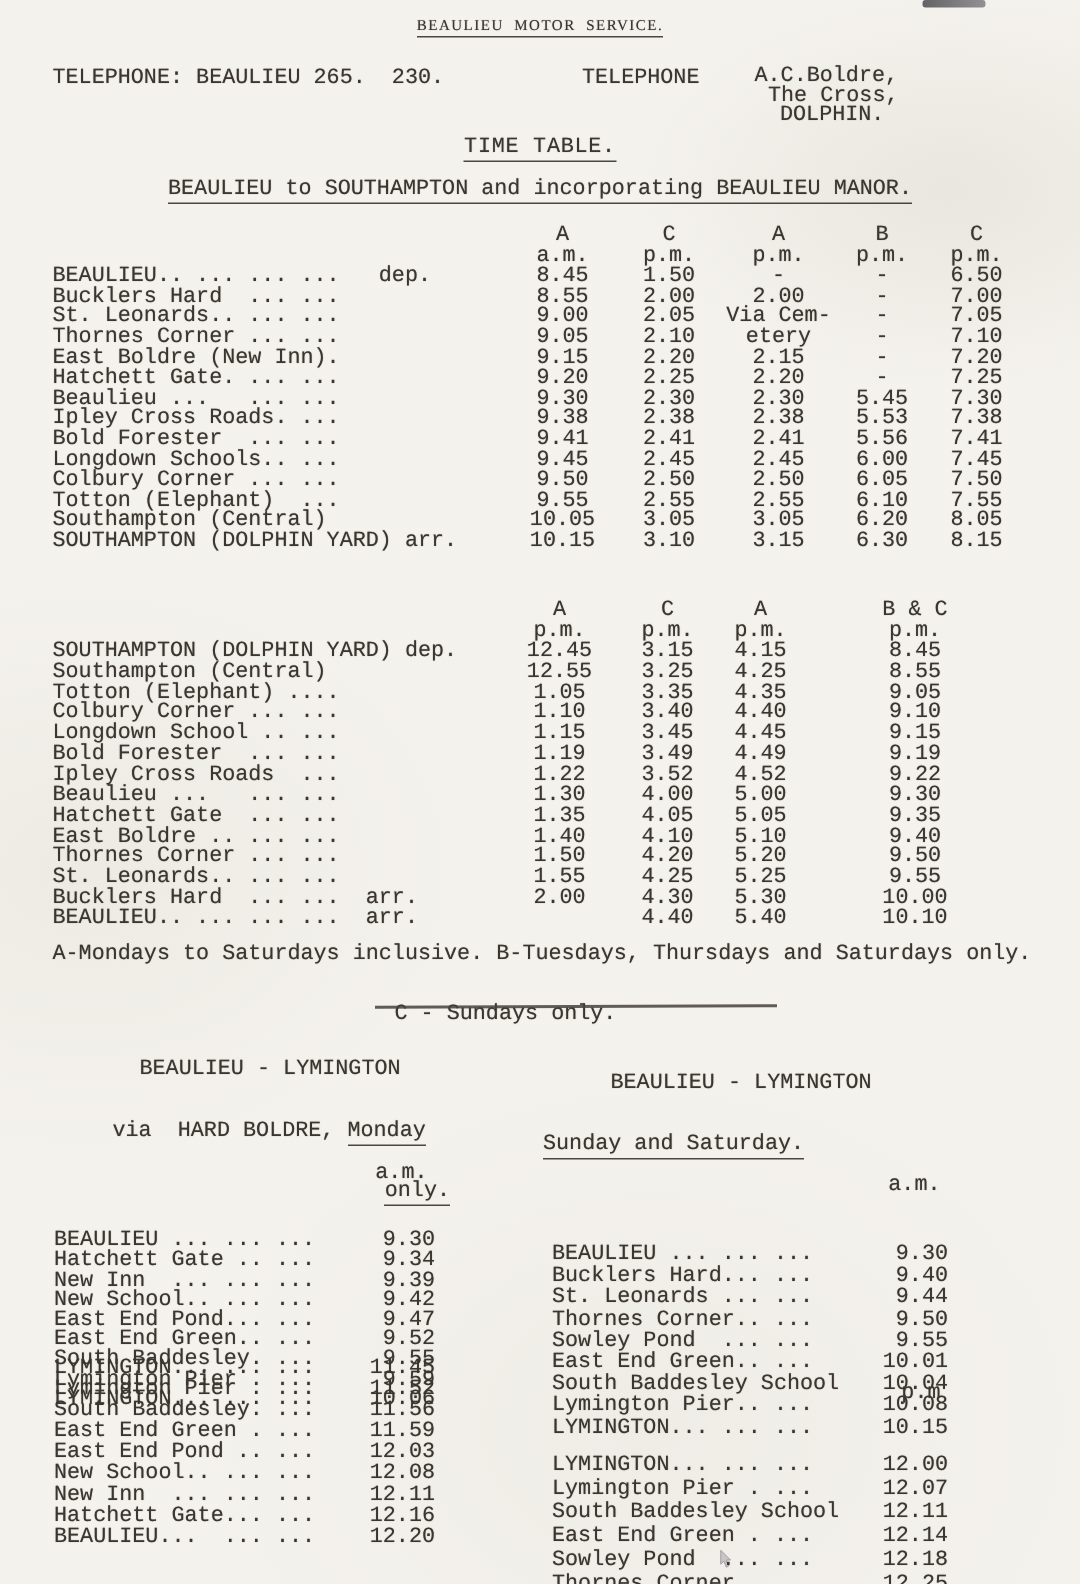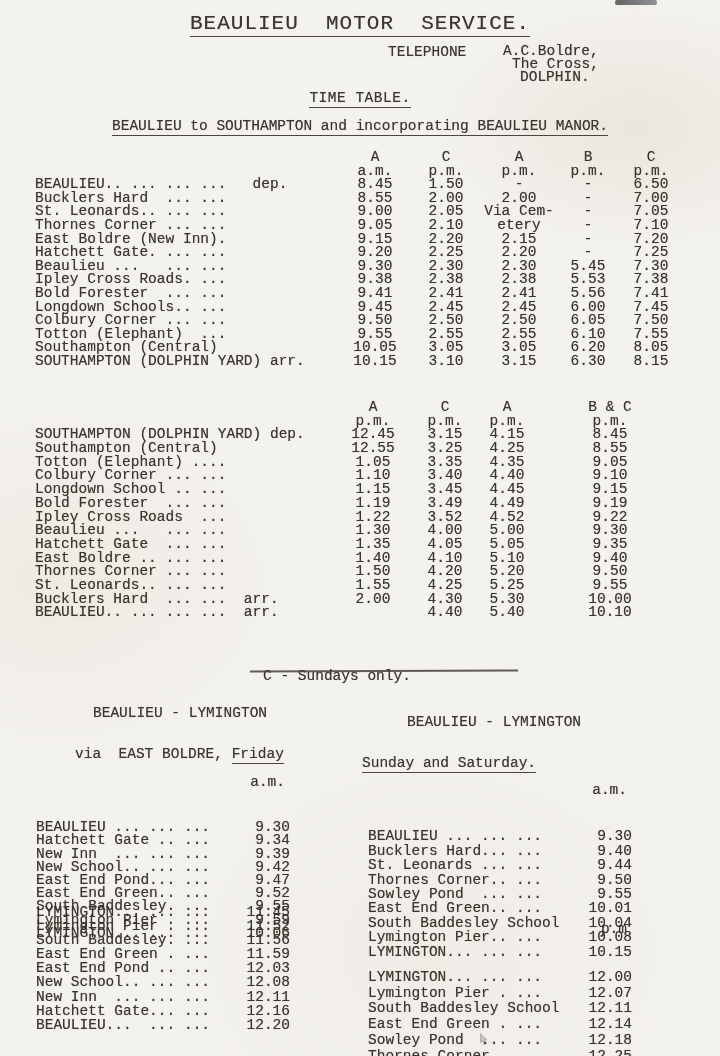--- a/index.html
+++ b/index.html
@@ -11,21 +11,21 @@
       radial-gradient(ellipse 420px 320px at 8% 55%, rgba(226,221,211,.35), transparent 60%),
       radial-gradient(ellipse 500px 400px at 60% 90%, rgba(228,224,215,.30), transparent 60%),
       #f4f2ed;
     font-family:"Liberation Mono","DejaVu Sans Mono",monospace;
     font-size:14.5px;color:#3a362f;white-space:pre;
     text-shadow:0 0 .7px rgba(58,54,47,.55);
   }
   .abs{position:absolute;}
   .center{left:0;width:720px;text-align:center;}
   .u{border-bottom:1.4px solid #4a463f;padding-bottom:1px;}
-  .doc-title{top:12px;font-size:21px;letter-spacing:1px;}
+  .doc-title{top:12px;font-size:10px;letter-spacing:1px;font-family:Liberation Serif, serif;}
   .tt-heading{top:90px;font-size:14.5px;letter-spacing:.5px;text-align:center;}
   .route-heading{top:118px;font-size:14.5px;text-align:center;}
   
   .main-table{position:absolute;left:35px;}
   .trow{display:grid;}
   .m1{top:151px;}
   .m1 .trow{grid-template-columns:305px 70px 72px 74px 64px 62px;height:13.6px;line-height:13.6px;}
   .m2{top:401px;}
   .m2 .trow{grid-template-columns:305px 66px 78px 46px 160px;height:13.7px;line-height:13.7px;}
   .main-table .tcell{text-align:center;}
@@ -66,42 +66,45 @@
 <div class="page">
 
   
   <div class="abs smudge"></div>
   <svg class="abs cursor-artifact" viewBox="0 0 10 13">
     <path d="M1.5,0.5 L8,7 L5,7 L6.8,11 L5.2,11.8 L3.6,7.8 L1.5,9.8 Z" fill="#b9b8ba" stroke="#7d7c80" stroke-width="0.6"></path>
   </svg>
 
   
   <div class="abs center doc-title"><span class="u">BEAULIEU  MOTOR  SERVICE.</span></div>
+  <div class="abs" style="left:35px;top:44px;">TELEPHONE: BEAULIEU 265.  230.</div>
   <div class="abs" style="left:388px;top:44px;">TELEPHONE</div>
   <div class="abs" style="left:503px;top:43px;">A.C.Boldre,</div>
   <div class="abs" style="left:512px;top:56px;">The Cross,</div>
   <div class="abs" style="left:520px;top:69px;">DOLPHIN.</div>
   <div class="abs center tt-heading"><span class="u">TIME TABLE.</span></div>
   <div class="abs center route-heading"><span class="u">BEAULIEU to SOUTHAMPTON and incorporating BEAULIEU MANOR.</span></div>
 
   
   <div class="main-table m1"><div class="trow hdr"><span class="stop"></span><span class="tcell">A</span><span class="tcell">C</span><span class="tcell">A</span><span class="tcell">B</span><span class="tcell">C</span></div><div class="trow hdr"><span class="stop"></span><span class="tcell">a.m.</span><span class="tcell">p.m.</span><span class="tcell">p.m.</span><span class="tcell">p.m.</span><span class="tcell">p.m.</span></div><div class="trow"><span class="stop">BEAULIEU.. ... ... ...   dep.</span><span class="tcell">8.45</span><span class="tcell">1.50</span><span class="tcell">-</span><span class="tcell">-</span><span class="tcell">6.50</span></div><div class="trow"><span class="stop">Bucklers Hard  ... ...</span><span class="tcell">8.55</span><span class="tcell">2.00</span><span class="tcell">2.00</span><span class="tcell">-</span><span class="tcell">7.00</span></div><div class="trow"><span class="stop">St. Leonards.. ... ...</span><span class="tcell">9.00</span><span class="tcell">2.05</span><span class="tcell">Via Cem-</span><span class="tcell">-</span><span class="tcell">7.05</span></div><div class="trow"><span class="stop">Thornes Corner ... ...</span><span class="tcell">9.05</span><span class="tcell">2.10</span><span class="tcell">etery</span><span class="tcell">-</span><span class="tcell">7.10</span></div><div class="trow"><span class="stop">East Boldre (New Inn).</span><span class="tcell">9.15</span><span class="tcell">2.20</span><span class="tcell">2.15</span><span class="tcell">-</span><span class="tcell">7.20</span></div><div class="trow"><span class="stop">Hatchett Gate. ... ...</span><span class="tcell">9.20</span><span class="tcell">2.25</span><span class="tcell">2.20</span><span class="tcell">-</span><span class="tcell">7.25</span></div><div class="trow"><span class="stop">Beaulieu ...   ... ...</span><span class="tcell">9.30</span><span class="tcell">2.30</span><span class="tcell">2.30</span><span class="tcell">5.45</span><span class="tcell">7.30</span></div><div class="trow"><span class="stop">Ipley Cross Roads. ...</span><span class="tcell">9.38</span><span class="tcell">2.38</span><span class="tcell">2.38</span><span class="tcell">5.53</span><span class="tcell">7.38</span></div><div class="trow"><span class="stop">Bold Forester  ... ...</span><span class="tcell">9.41</span><span class="tcell">2.41</span><span class="tcell">2.41</span><span class="tcell">5.56</span><span class="tcell">7.41</span></div><div class="trow"><span class="stop">Longdown Schools.. ...</span><span class="tcell">9.45</span><span class="tcell">2.45</span><span class="tcell">2.45</span><span class="tcell">6.00</span><span class="tcell">7.45</span></div><div class="trow"><span class="stop">Colbury Corner ... ...</span><span class="tcell">9.50</span><span class="tcell">2.50</span><span class="tcell">2.50</span><span class="tcell">6.05</span><span class="tcell">7.50</span></div><div class="trow"><span class="stop">Totton (Elephant)  ...</span><span class="tcell">9.55</span><span class="tcell">2.55</span><span class="tcell">2.55</span><span class="tcell">6.10</span><span class="tcell">7.55</span></div><div class="trow"><span class="stop">Southampton (Central)</span><span class="tcell">10.05</span><span class="tcell">3.05</span><span class="tcell">3.05</span><span class="tcell">6.20</span><span class="tcell">8.05</span></div><div class="trow"><span class="stop">SOUTHAMPTON (DOLPHIN YARD) arr.</span><span class="tcell">10.15</span><span class="tcell">3.10</span><span class="tcell">3.15</span><span class="tcell">6.30</span><span class="tcell">8.15</span></div></div>
 
   
   <div class="main-table m2"><div class="trow hdr"><span class="stop"></span><span class="tcell">A</span><span class="tcell">C</span><span class="tcell">A</span><span class="tcell">B &amp; C</span></div><div class="trow hdr"><span class="stop"></span><span class="tcell">p.m.</span><span class="tcell">p.m.</span><span class="tcell">p.m.</span><span class="tcell">p.m.</span></div><div class="trow"><span class="stop">SOUTHAMPTON (DOLPHIN YARD) dep.</span><span class="tcell">12.45</span><span class="tcell">3.15</span><span class="tcell">4.15</span><span class="tcell">8.45</span></div><div class="trow"><span class="stop">Southampton (Central)</span><span class="tcell">12.55</span><span class="tcell">3.25</span><span class="tcell">4.25</span><span class="tcell">8.55</span></div><div class="trow"><span class="stop">Totton (Elephant) ....</span><span class="tcell">1.05</span><span class="tcell">3.35</span><span class="tcell">4.35</span><span class="tcell">9.05</span></div><div class="trow"><span class="stop">Colbury Corner ... ...</span><span class="tcell">1.10</span><span class="tcell">3.40</span><span class="tcell">4.40</span><span class="tcell">9.10</span></div><div class="trow"><span class="stop">Longdown School .. ...</span><span class="tcell">1.15</span><span class="tcell">3.45</span><span class="tcell">4.45</span><span class="tcell">9.15</span></div><div class="trow"><span class="stop">Bold Forester  ... ...</span><span class="tcell">1.19</span><span class="tcell">3.49</span><span class="tcell">4.49</span><span class="tcell">9.19</span></div><div class="trow"><span class="stop">Ipley Cross Roads  ...</span><span class="tcell">1.22</span><span class="tcell">3.52</span><span class="tcell">4.52</span><span class="tcell">9.22</span></div><div class="trow"><span class="stop">Beaulieu ...   ... ...</span><span class="tcell">1.30</span><span class="tcell">4.00</span><span class="tcell">5.00</span><span class="tcell">9.30</span></div><div class="trow"><span class="stop">Hatchett Gate  ... ...</span><span class="tcell">1.35</span><span class="tcell">4.05</span><span class="tcell">5.05</span><span class="tcell">9.35</span></div><div class="trow"><span class="stop">East Boldre .. ... ...</span><span class="tcell">1.40</span><span class="tcell">4.10</span><span class="tcell">5.10</span><span class="tcell">9.40</span></div><div class="trow"><span class="stop">Thornes Corner ... ...</span><span class="tcell">1.50</span><span class="tcell">4.20</span><span class="tcell">5.20</span><span class="tcell">9.50</span></div><div class="trow"><span class="stop">St. Leonards.. ... ...</span><span class="tcell">1.55</span><span class="tcell">4.25</span><span class="tcell">5.25</span><span class="tcell">9.55</span></div><div class="trow"><span class="stop">Bucklers Hard  ... ...  arr.</span><span class="tcell">2.00</span><span class="tcell">4.30</span><span class="tcell">5.30</span><span class="tcell">10.00</span></div><div class="trow"><span class="stop">BEAULIEU.. ... ... ...  arr.</span><span class="tcell"></span><span class="tcell">4.40</span><span class="tcell">5.40</span><span class="tcell">10.10</span></div></div>
 
   
+  <div class="abs footnote1">A-Mondays to Saturdays inclusive. B-Tuesdays, Thursdays and Saturdays only.</div>
   <div class="abs footnote2">C - Sundays only.</div>
 
   <div class="abs divider"></div>
 
   
   <div class="abs bt-title bt-left-title">
     <div class="t1">BEAULIEU - LYMINGTON</div>
-    <div class="t2"><span>via  EAST BOLDRE, </span><span class="u">Friday</span></div>
+    <div class="t2"><span>via  HARD BOLDRE, </span><span class="u">Monday</span></div>
+    <div class="t3"><span class="u">only.</span></div>
   </div>
 
   
   <div class="abs bt-title bt-right-title">
     <div class="t1">BEAULIEU - LYMINGTON</div>
     <div class="t3"><span class="u">Sunday and Saturday.</span></div>
   </div>
 
   
   <div class="abs bl-block" id="bl-am">

